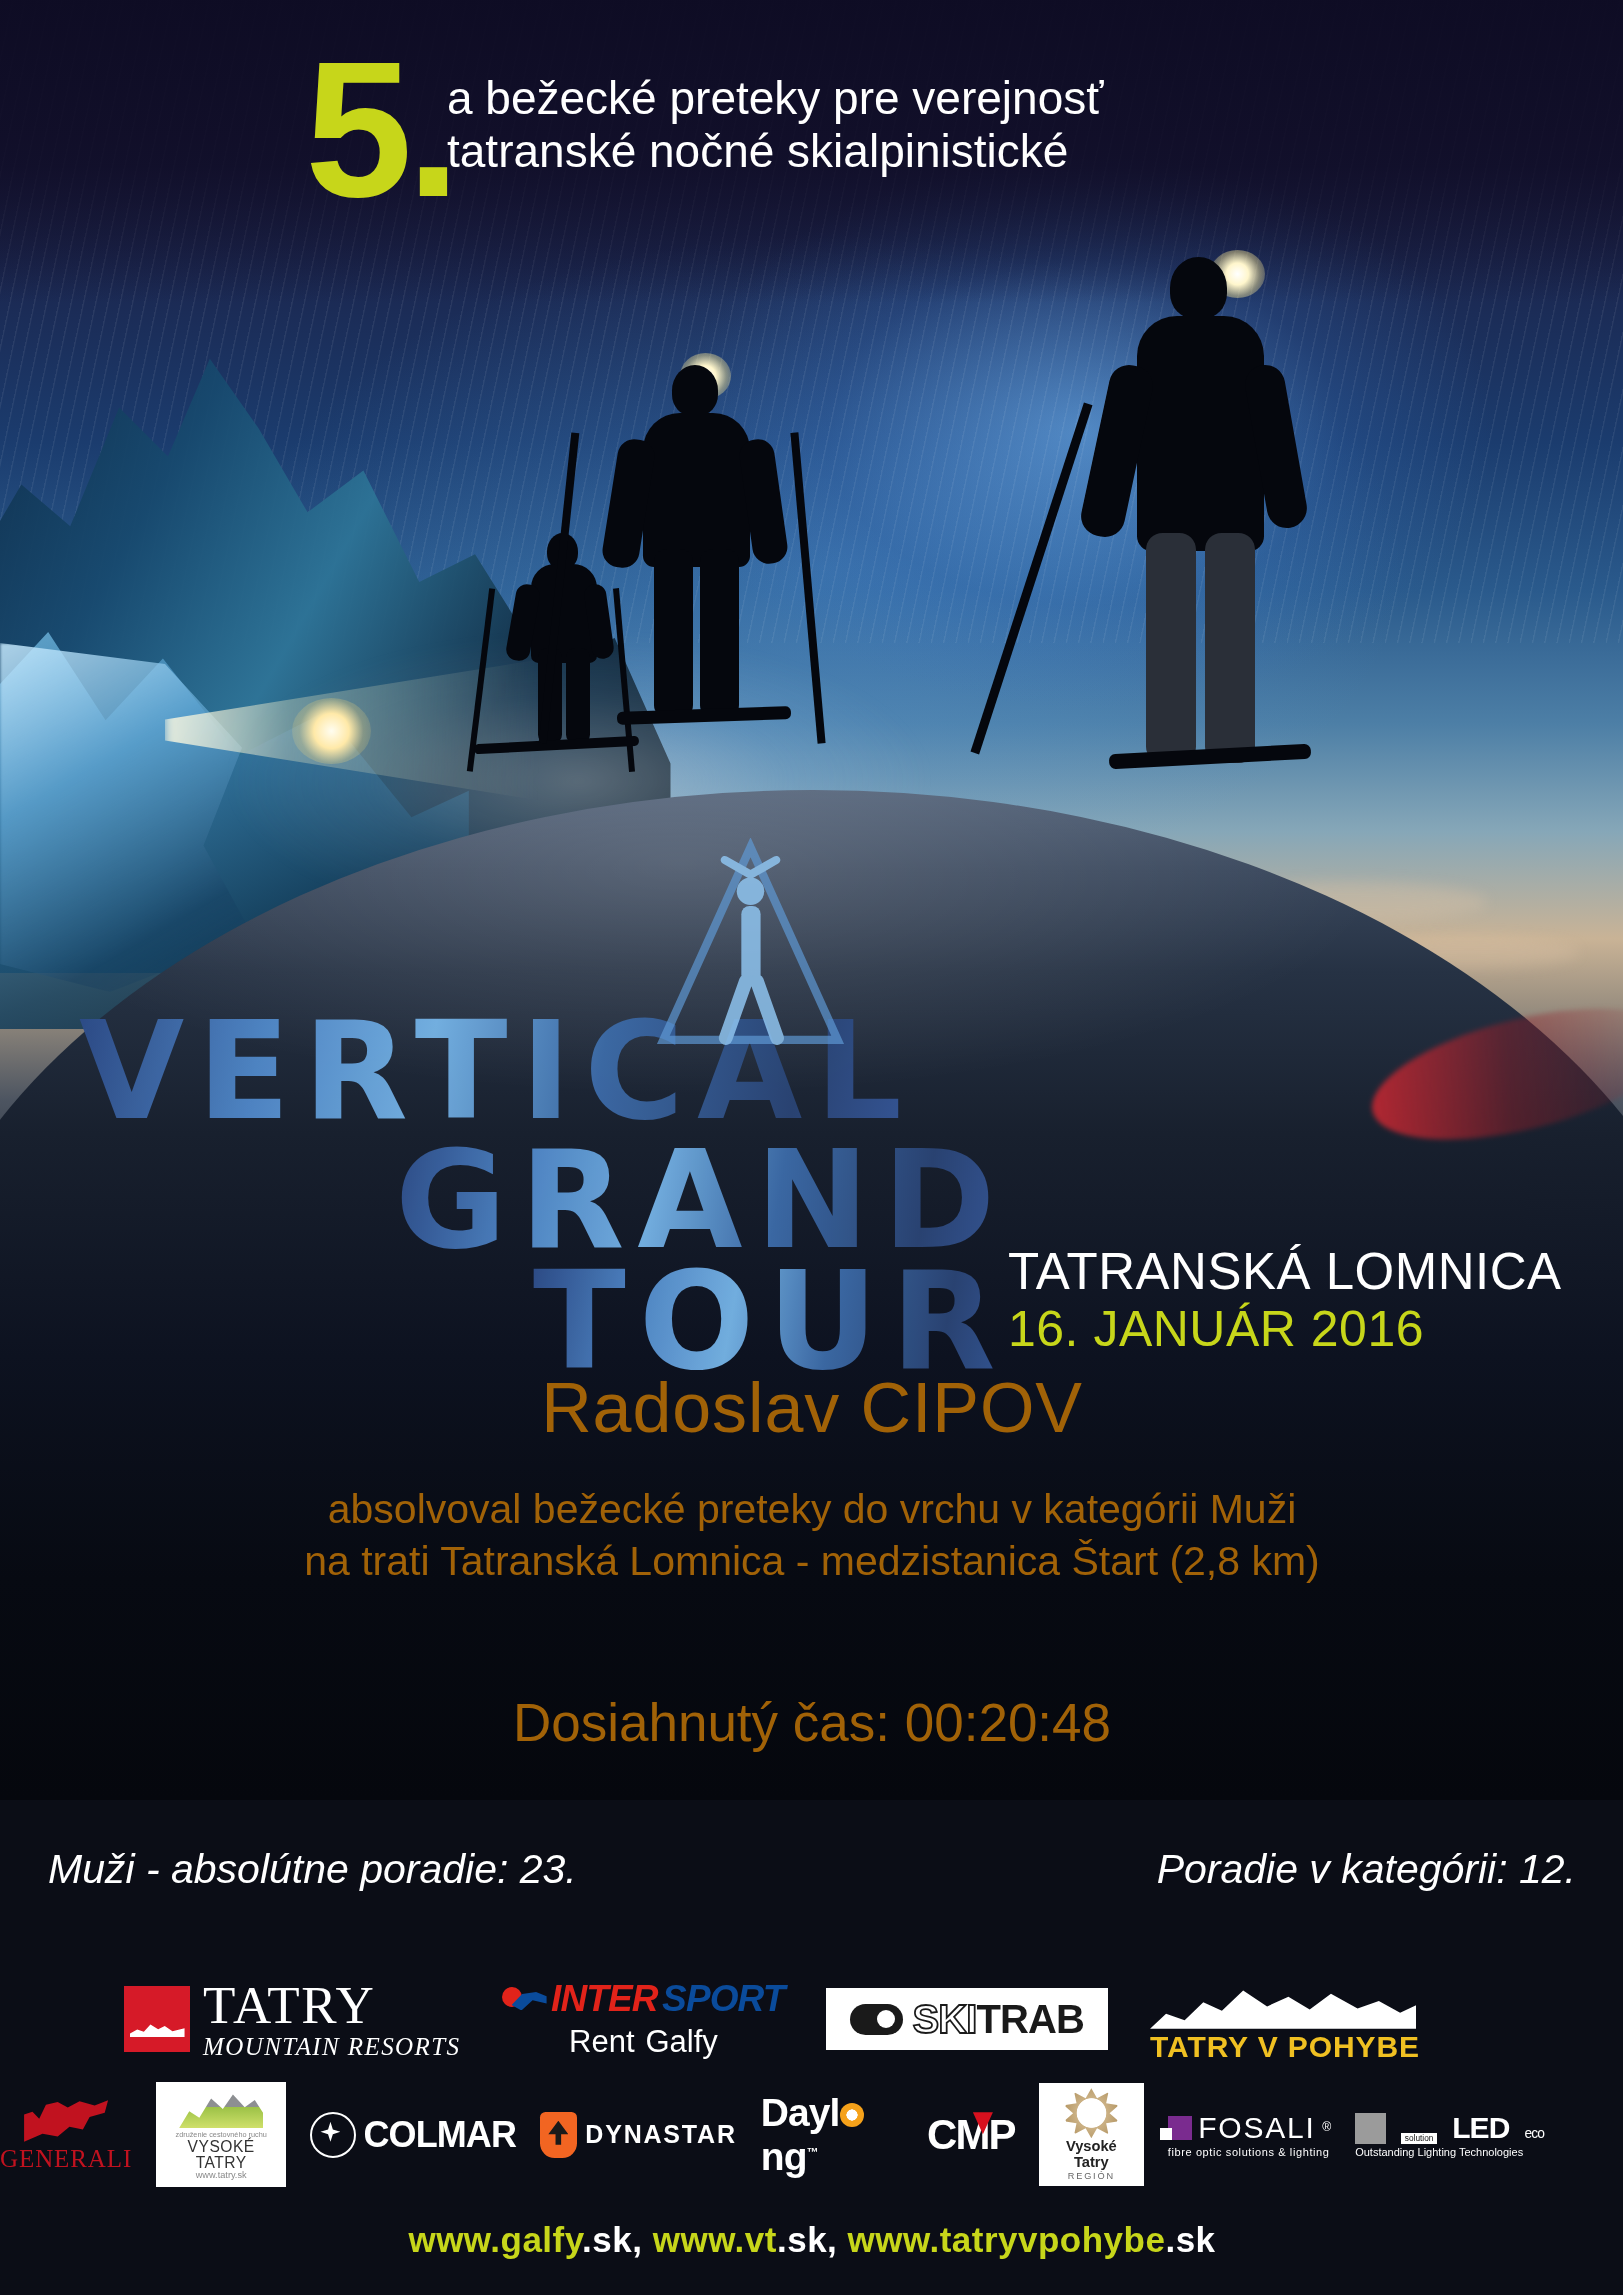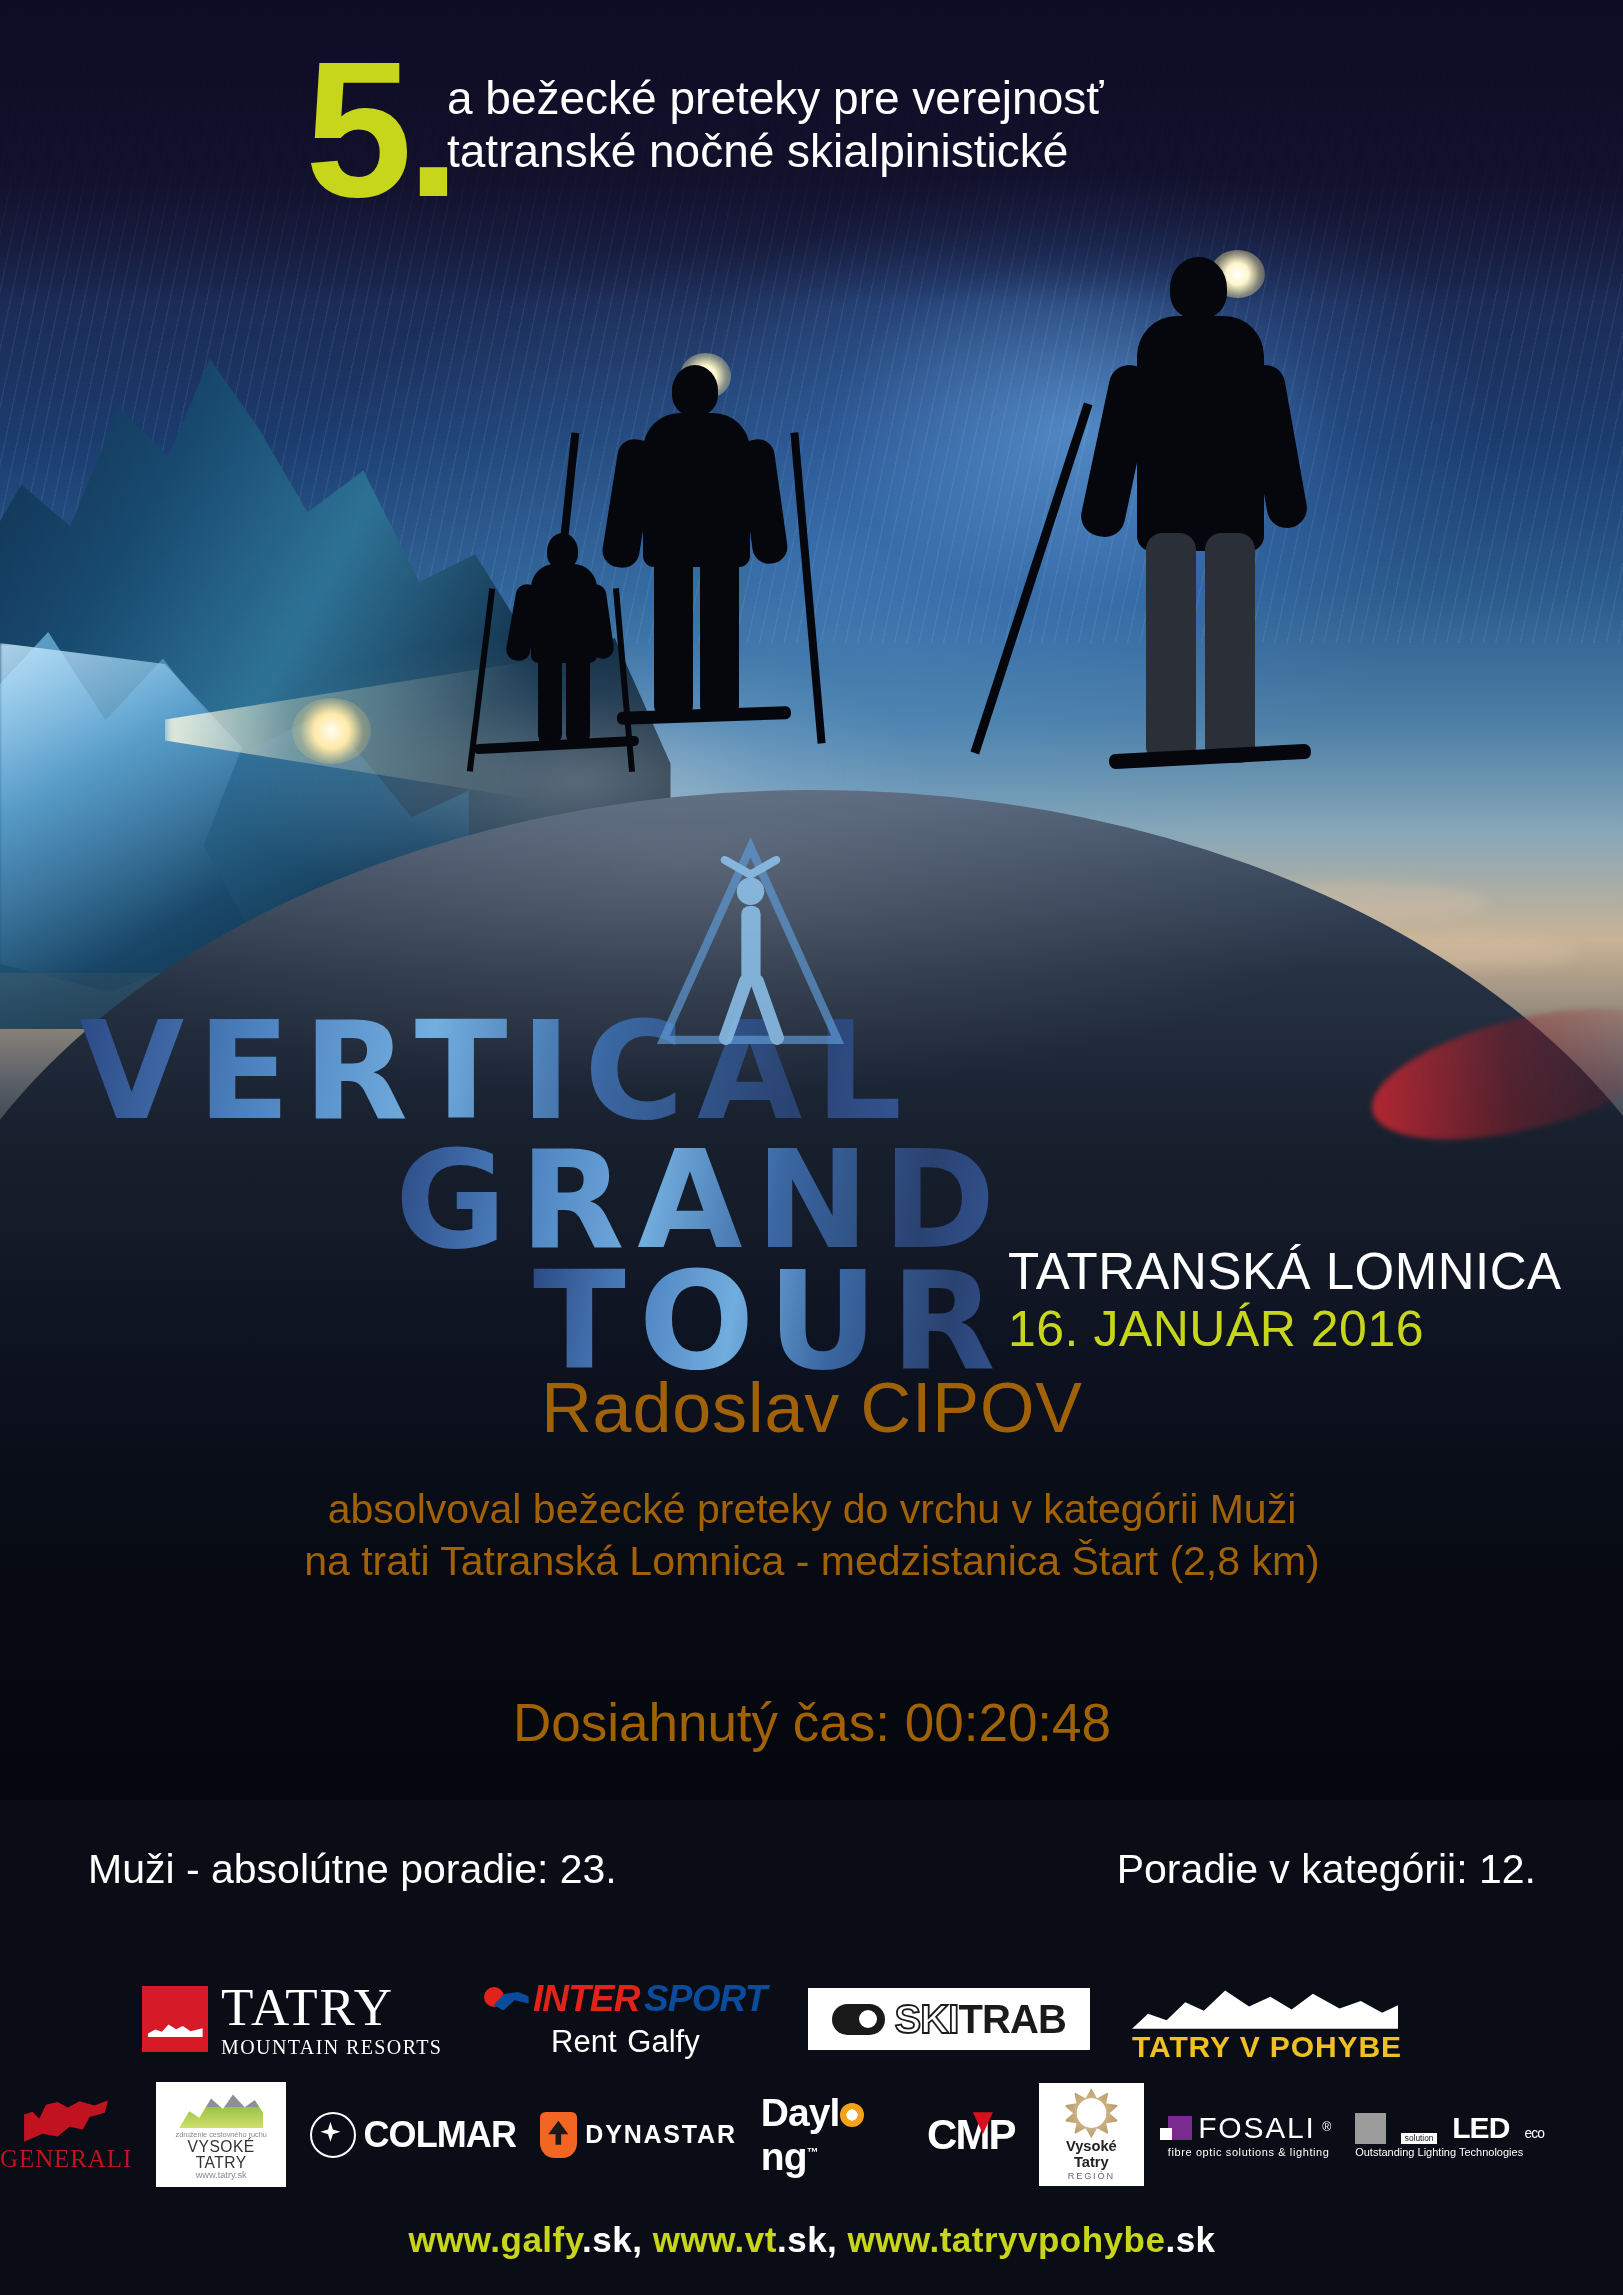--- a/index.html
+++ b/index.html
@@ -120,36 +120,36 @@
   }
 
   
   .result{position:absolute;left:0;top:1368px;width:1624px;text-align:center;color:#a16207;}
   .athlete{font-size:70px;font-weight:400;letter-spacing:0.9px;margin:0;}
   .desc{font-size:41px;line-height:1.28;margin-top:35px;}
   .time{font-size:53px;margin-top:104px;}
   .ranks{
     position:absolute;left:0;top:1846px;width:1624px;
     display:flex;justify-content:space-between;color:#fff;font-size:41px;
-    padding:0 88px;box-sizing:border-box;
+    padding:0 48px;box-sizing:border-box;font-style:italic;
   }
 
   
   .sponsors{position:absolute;left:0;top:1965px;width:1544px;}
   .srow{display:flex;align-items:center;justify-content:center;}
   .srow1{gap:42px;height:108px;}
   .srow2{gap:24px;height:97px;margin-top:13px;}
 
   .tmr{display:flex;align-items:center;gap:13px;}
   .tmr-sq{width:66px;height:66px;background:#d61a28;position:relative;overflow:hidden;}
   .tmr-sq:after{content:"";position:absolute;left:5.5px;top:35px;width:55px;height:16.5px;
     background:#fff;clip-path:polygon(0% 78%,14% 52%,26% 66%,38% 22%,52% 50%,64% 30%,78% 62%,100% 44%,100% 100%,0% 100%);}
   .tmr-txt{color:#fff;font-family:"Liberation Serif",serif;line-height:1;}
   .tmr-txt .a{font-size:53px;letter-spacing:1.8px;}
-  .tmr-txt .b{font-size:20px;letter-spacing:1.4px;margin-top:2.8px;}
+  .tmr-txt .b{font-size:25px;letter-spacing:1.4px;margin-top:2.8px;font-style:italic;}
 
   .isport{line-height:1;text-align:center;}
   .isport .r1{font-size:37px;font-weight:700;font-style:italic;letter-spacing:-0.9px;display:flex;align-items:center;gap:4.6px;}
   .isp-mark{width:44px;height:24px;position:relative;}
   .isp-mark i{position:absolute;left:0;top:0;width:20px;height:20px;border-radius:50%;background:#e2231a;}
   .isp-mark b{position:absolute;left:9.2px;top:5.5px;width:35px;height:18.4px;background:#0a4b9b;
     clip-path:polygon(0% 70%,30% 10%,70% 0%,100% 22%,100% 62%,60% 44%,28% 100%);}
   .isp-a{color:#e2231a;} .isp-b{color:#0a4b9b;}
   .isport .r2{font-size:39px;font-weight:700;color:#fff;margin-top:1.8px;text-align:center;}
   .isport .r2 span{font-weight:400;font-size:31px;}

